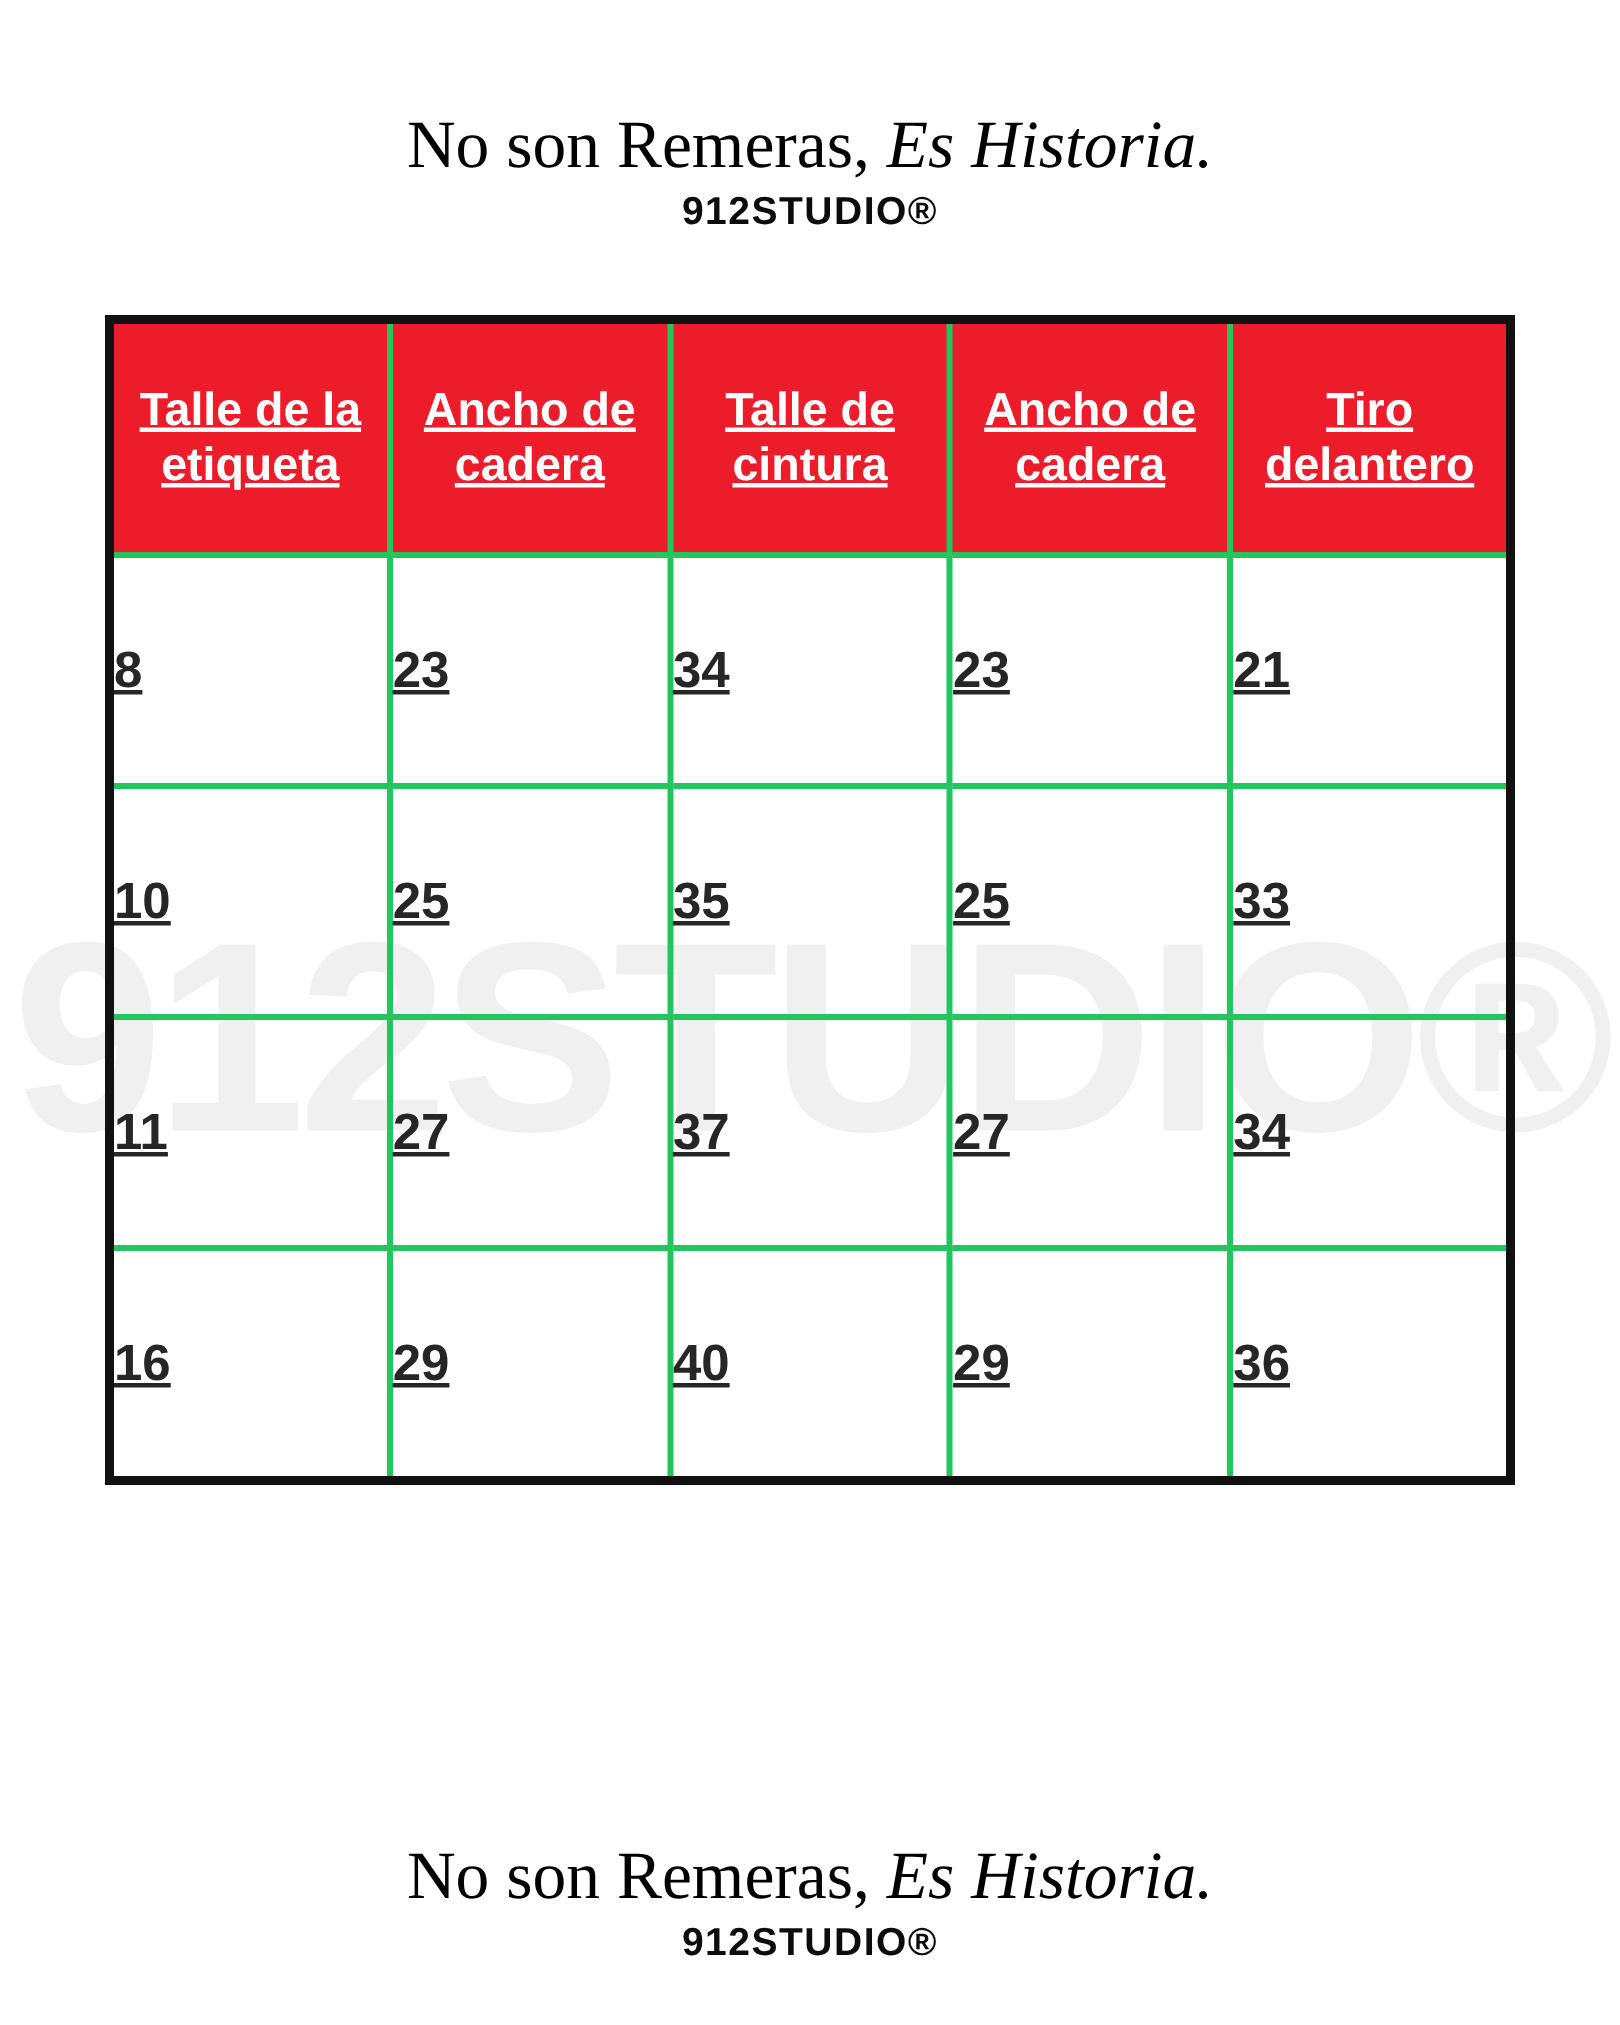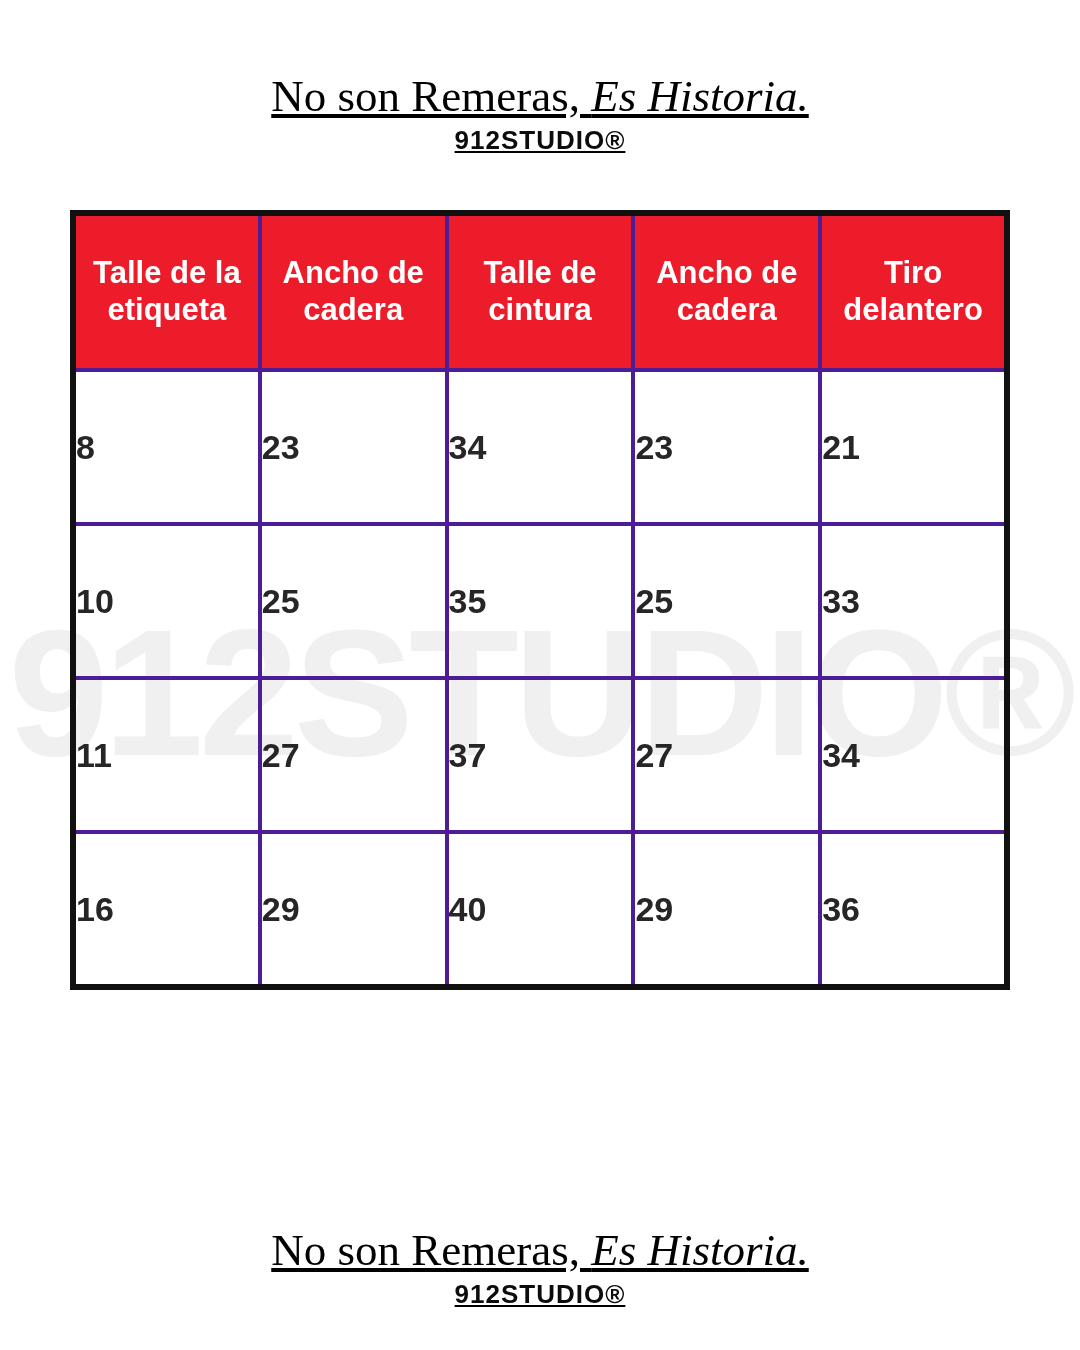--- a/index.html
+++ b/index.html
@@ -6,21 +6,21 @@
   .page {
     position: relative;
     width: 1080px;
     height: 1350px;
     background: #ffffff;
     overflow: hidden;
     font-family: "Liberation Sans", sans-serif;
   }
 
   
-  .tagline-block { position: absolute; left: 0; width: 100%; text-align: center; z-index: 2; text-decoration: underline; }
+  .tagline-block { position: absolute; left: 0; width: 100%; text-align: center; z-index: 2; }
   .tagline-block.top { top: 72px; }
   .tagline-block.bottom { top: 1226px; }
   .tagline {
     font-family: "Liberation Serif", serif;
     font-size: 45px;
     color: #000000;
     line-height: 1.1;
     white-space: nowrap;
   }
   .tagline .italic { font-style: italic; }
@@ -53,23 +53,24 @@
   .size-table {
     position: absolute;
     left: 70px;
     top: 210px;
     width: 940px;
     border-collapse: collapse;
     table-layout: fixed;
     z-index: 1;
   }
   .size-table th, .size-table td {
-    border: 4px solid #4c1d95;
+    border: 4px solid #22c55e;
     padding: 0;
     vertical-align: middle;
+    text-decoration: underline;
   }
   .size-table { border: 6px solid #111111; }
   .size-table thead th {
     background: #ed1c2b;
     color: #ffffff;
     height: 152px;
     font-size: 31px;
     font-weight: 700;
     line-height: 1.18;
   }

